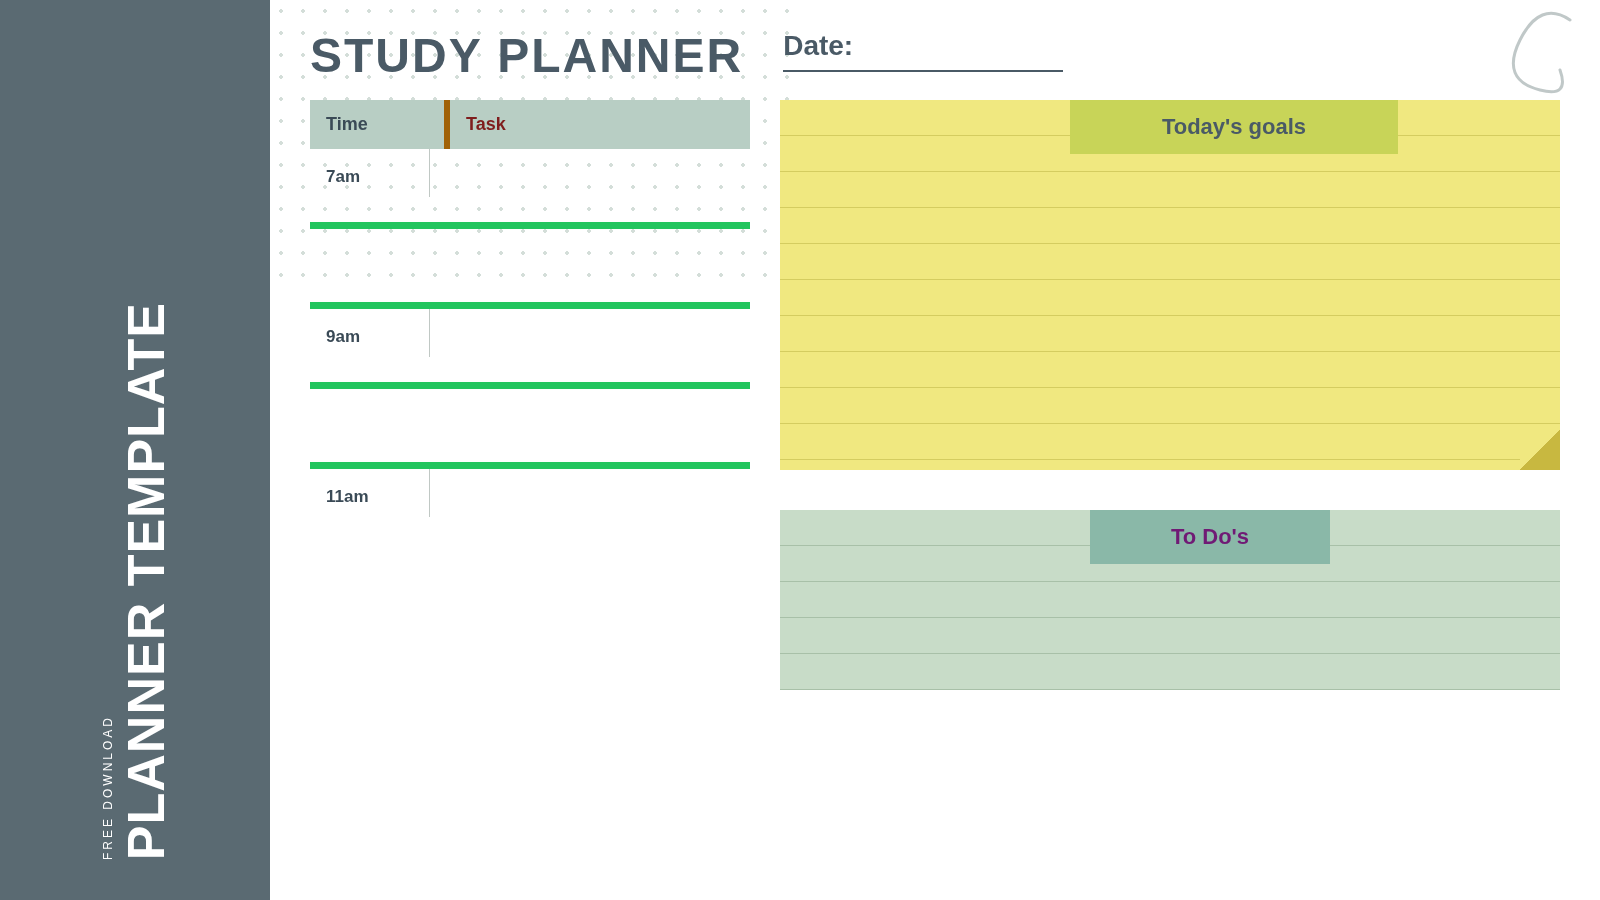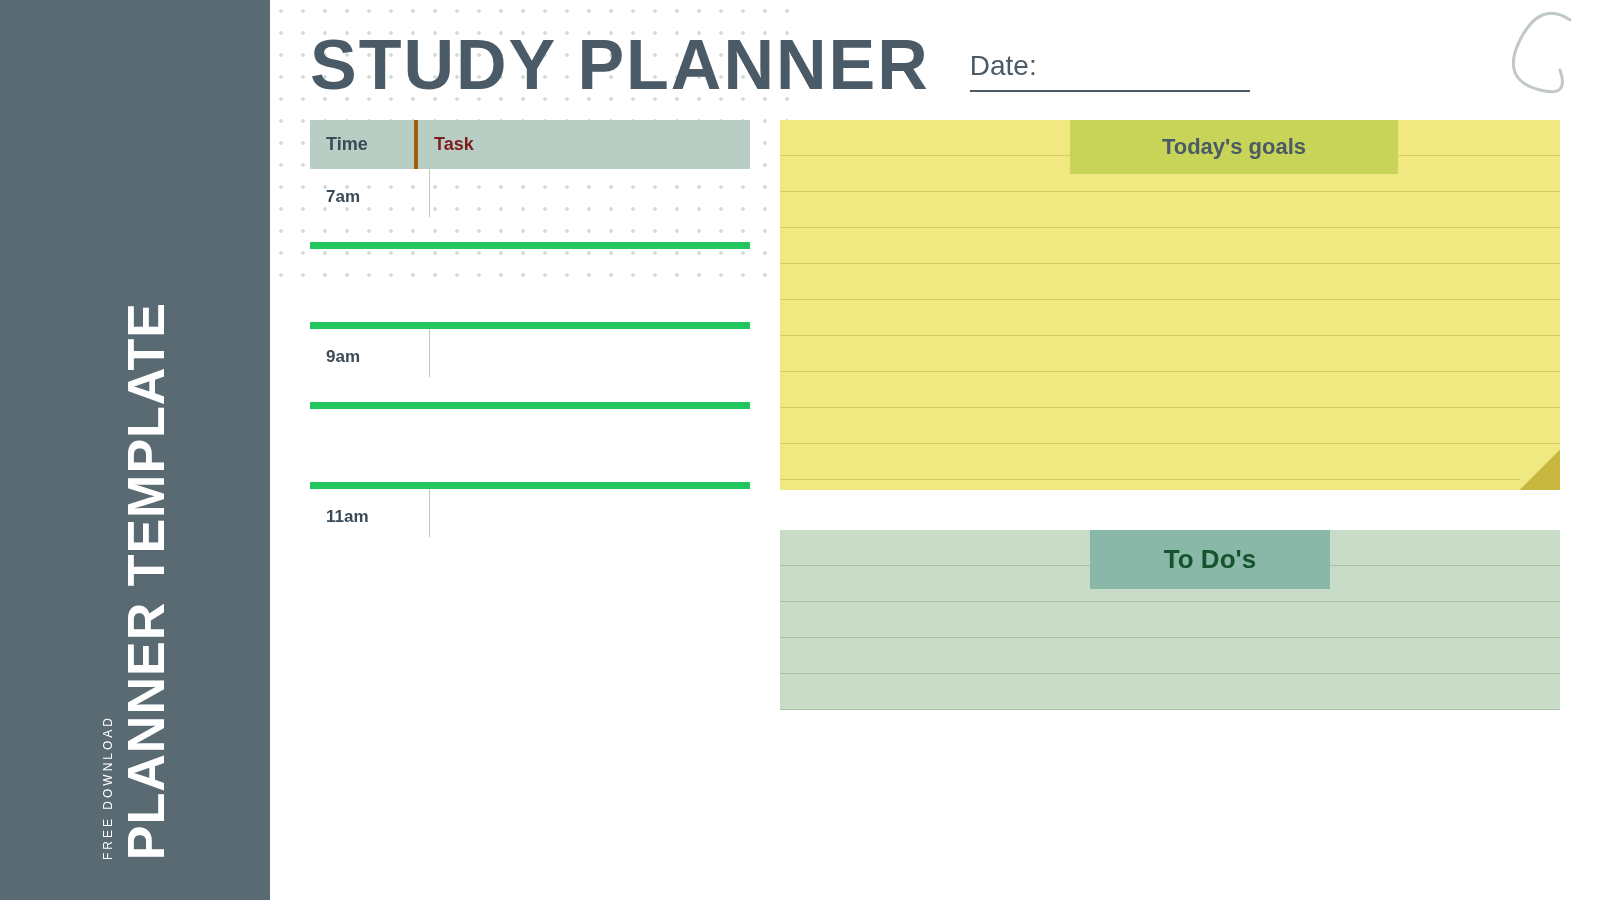--- a/index.html
+++ b/index.html
@@ -63,39 +63,39 @@
     .header {
       position: relative;
       z-index: 10;
       display: flex;
       align-items: flex-end;
       padding: 30px 40px 10px 40px;
       gap: 40px;
     }
 
     .title {
-      font-size: 70px;
+      font-size: 48px;
       font-weight: 900;
       color: #4a5a66;
       text-transform: uppercase;
       letter-spacing: 2px;
       line-height: 1;
       font-family: Arial Black, Arial, sans-serif;
     }
 
     .date-section {
       display: flex;
       flex-direction: column;
       justify-content: flex-end;
       padding-bottom: 8px;
     }
 
     .date-label {
       font-size: 28px;
-      font-weight: 400;
+      font-weight: 700;
       color: #4a5a66;
     }
 
     .date-line {
       width: 280px;
       height: 2px;
       background-color: #4a5a66;
       margin-top: 8px;
     }
 
@@ -114,26 +114,26 @@
       flex-shrink: 0;
     }
 
     .schedule-header {
       display: flex;
       background-color: #b8cec4;
       border-radius: 0;
     }
 
     .col-time {
-      width: 108px;
+      width: 140px;
       padding: 14px 16px;
       font-weight: 700;
       font-size: 18px;
       color: #3a4a56;
-      border-right: 4px solid #a16207;
+      border-right: 6px solid #a16207;
     }
 
     .col-task {
       flex: 1;
       padding: 14px 16px;
       font-weight: 700;
       font-size: 18px;
       color: #7f1d1d;
     }
 
@@ -246,23 +246,23 @@
       left: 50%;
       transform: translateX(-80px);
       background-color: #8ab8a8;
       width: 240px;
       padding: 14px 20px;
       text-align: center;
       z-index: 2;
     }
 
     .todos-tab-label {
-      font-size: 26px;
-      font-weight: 700;
-      color: #14532d;
+      font-size: 22px;
+      font-weight: 700;
+      color: #701a75;
     }
 
     .todos-body {
       background-color: #c8dcc8;
       min-height: 180px;
       padding: 20px 20px 20px 20px;
     }
 
     
     .sidebar-inner {

